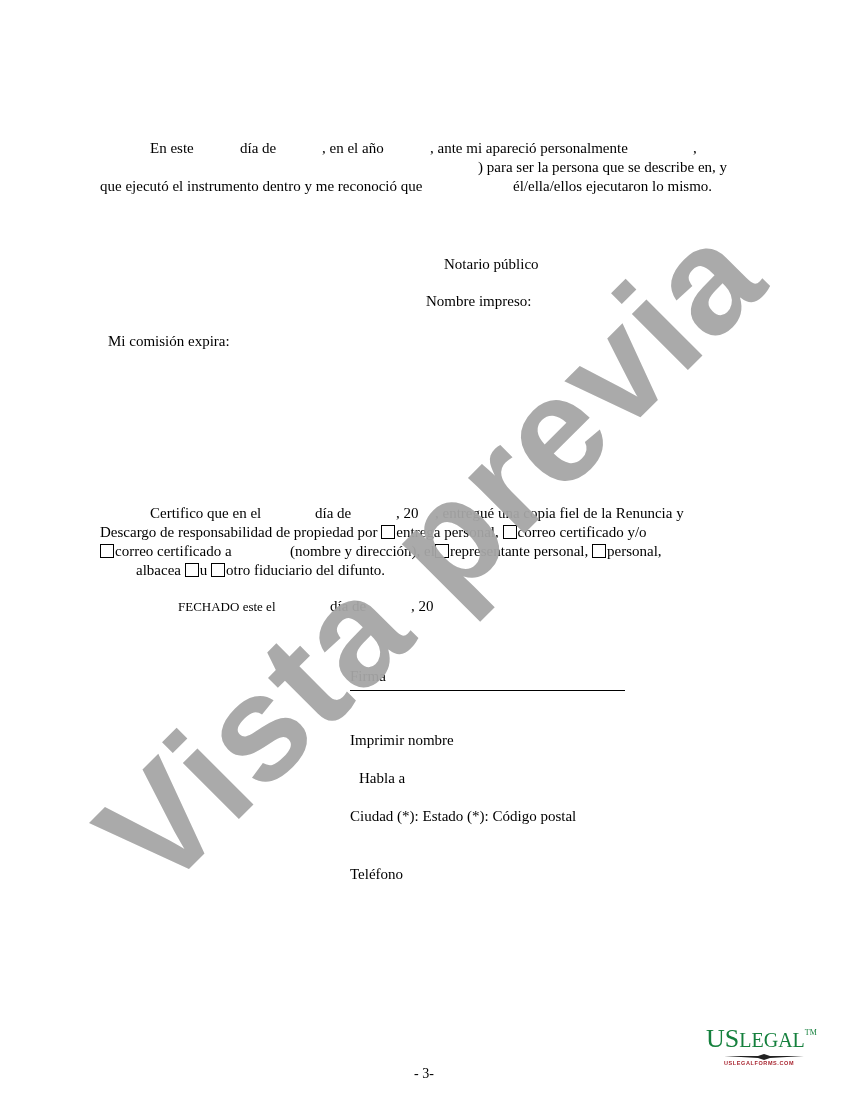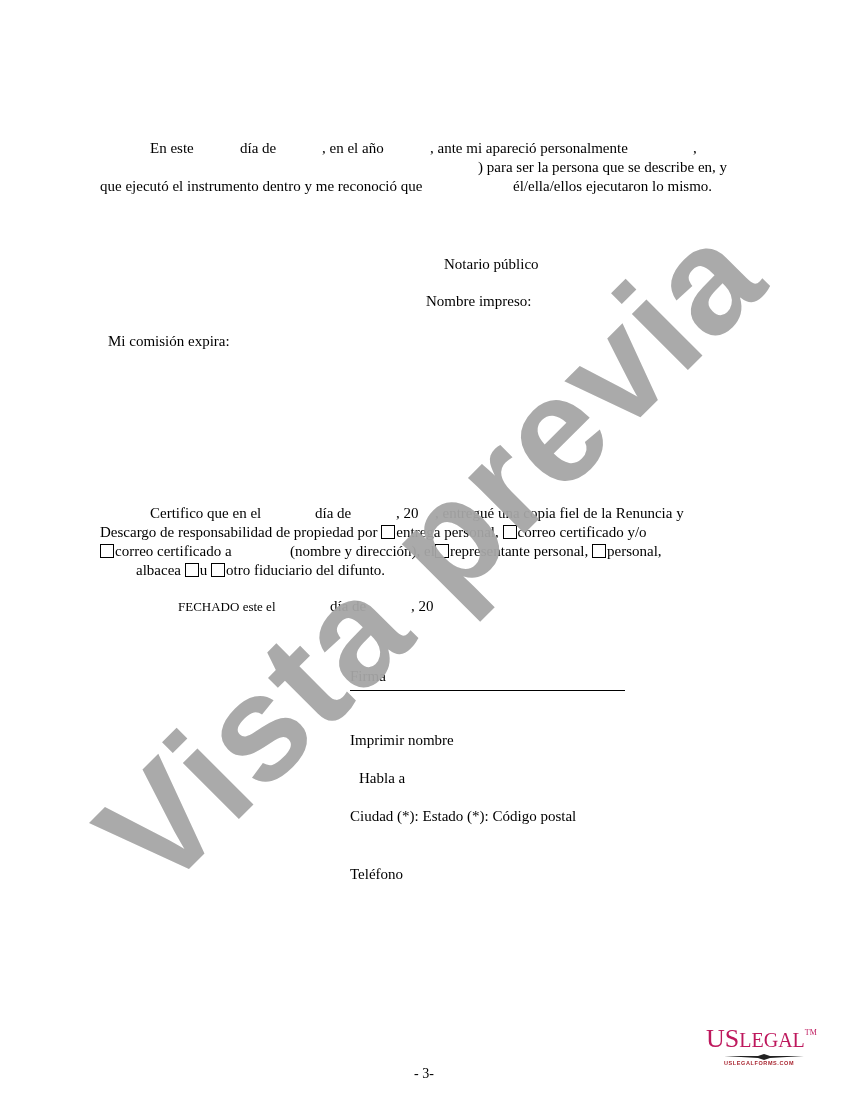--- a/index.html
+++ b/index.html
@@ -4,21 +4,21 @@
 <style>
   html, body { margin:0; padding:0; background:#ffffff; }
   body { width:850px; height:1100px; position:relative; overflow:hidden; font-family:"Liberation Serif", serif; color:#000; }
   .page { position:absolute; left:0; top:0; width:850px; height:1100px;padding-left:19px; }
   .line { position:absolute; font-size:15px; line-height:19px; white-space:pre; }
   .small { font-size:13px; }
   .cb { display:inline-block; width:14px; height:14px; border:1px solid #000; vertical-align:-2px; box-sizing:border-box; margin-right:1px; }
   .sigline { position:absolute; left:350px; top:690px; width:275px; border-bottom:1px solid #000; }
   .watermark { position:absolute; left:430px; top:555px; transform:translate(-50%,-50%) rotate(-45deg); font-family:"Liberation Sans", sans-serif; font-weight:bold; font-size:150px; color:#a6a6a6; letter-spacing:2px; white-space:nowrap; opacity:0.95; pointer-events:none; }
   .logo { position:absolute; left:706px; top:1024px; width:116px; height:44px; }
-  .logo-text { position:absolute; left:0; top:0; font-family:"Liberation Serif", serif; font-size:26px; color:#be185d; letter-spacing:0px; }
+  .logo-text { position:absolute; left:0; top:0; font-family:"Liberation Serif", serif; font-size:26px; color:#15803d; letter-spacing:0px; }
   .logo-text .tm { font-size:8px; vertical-align:top; position:relative; top:4px; }
   .logo-wing { position:absolute; left:18px; top:30px; width:80px; height:6px; }
   .logo-url { position:absolute; left:18px; top:36px; font-family:"Liberation Sans", sans-serif; font-size:5.5px; color:#a8242f; letter-spacing:0.6px; font-weight:bold; }
   .pagenum { position:absolute; left:414px; top:1066px; font-size:14px; }
 </style>
 </head>
 <body>
 
 <div class="page">
 

